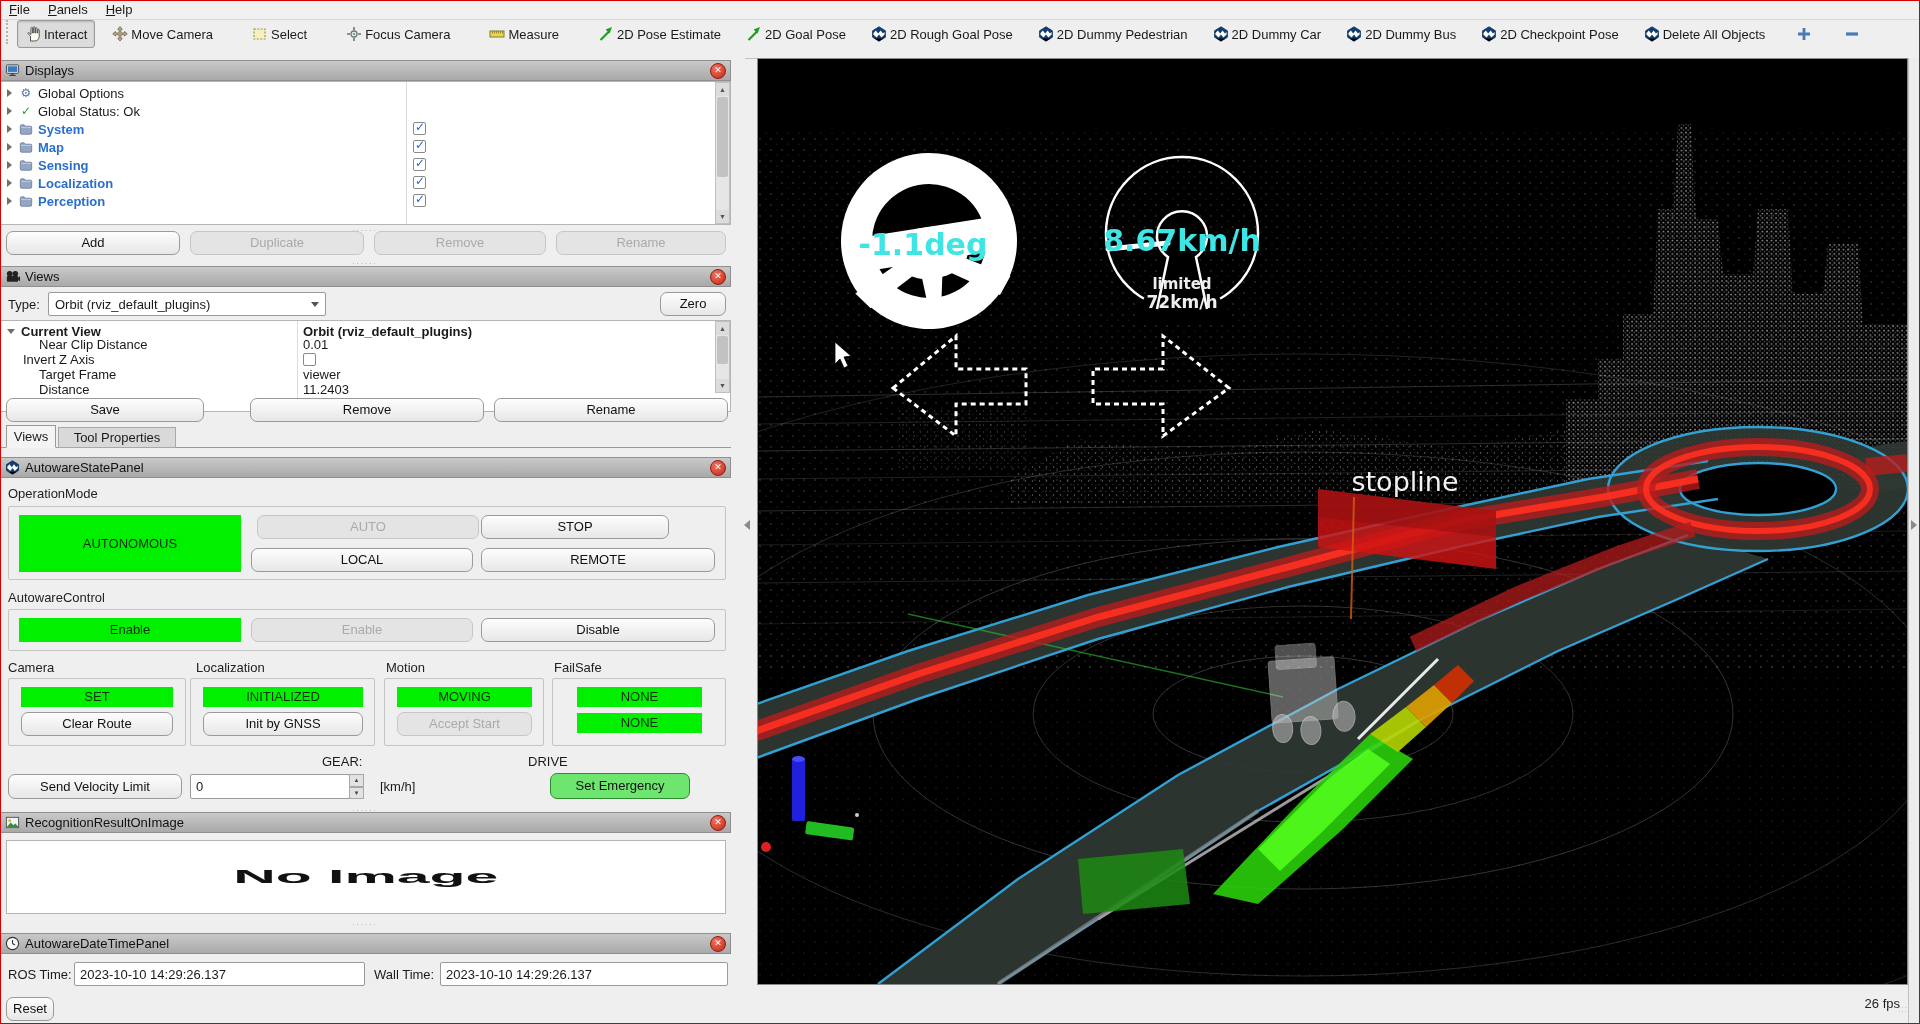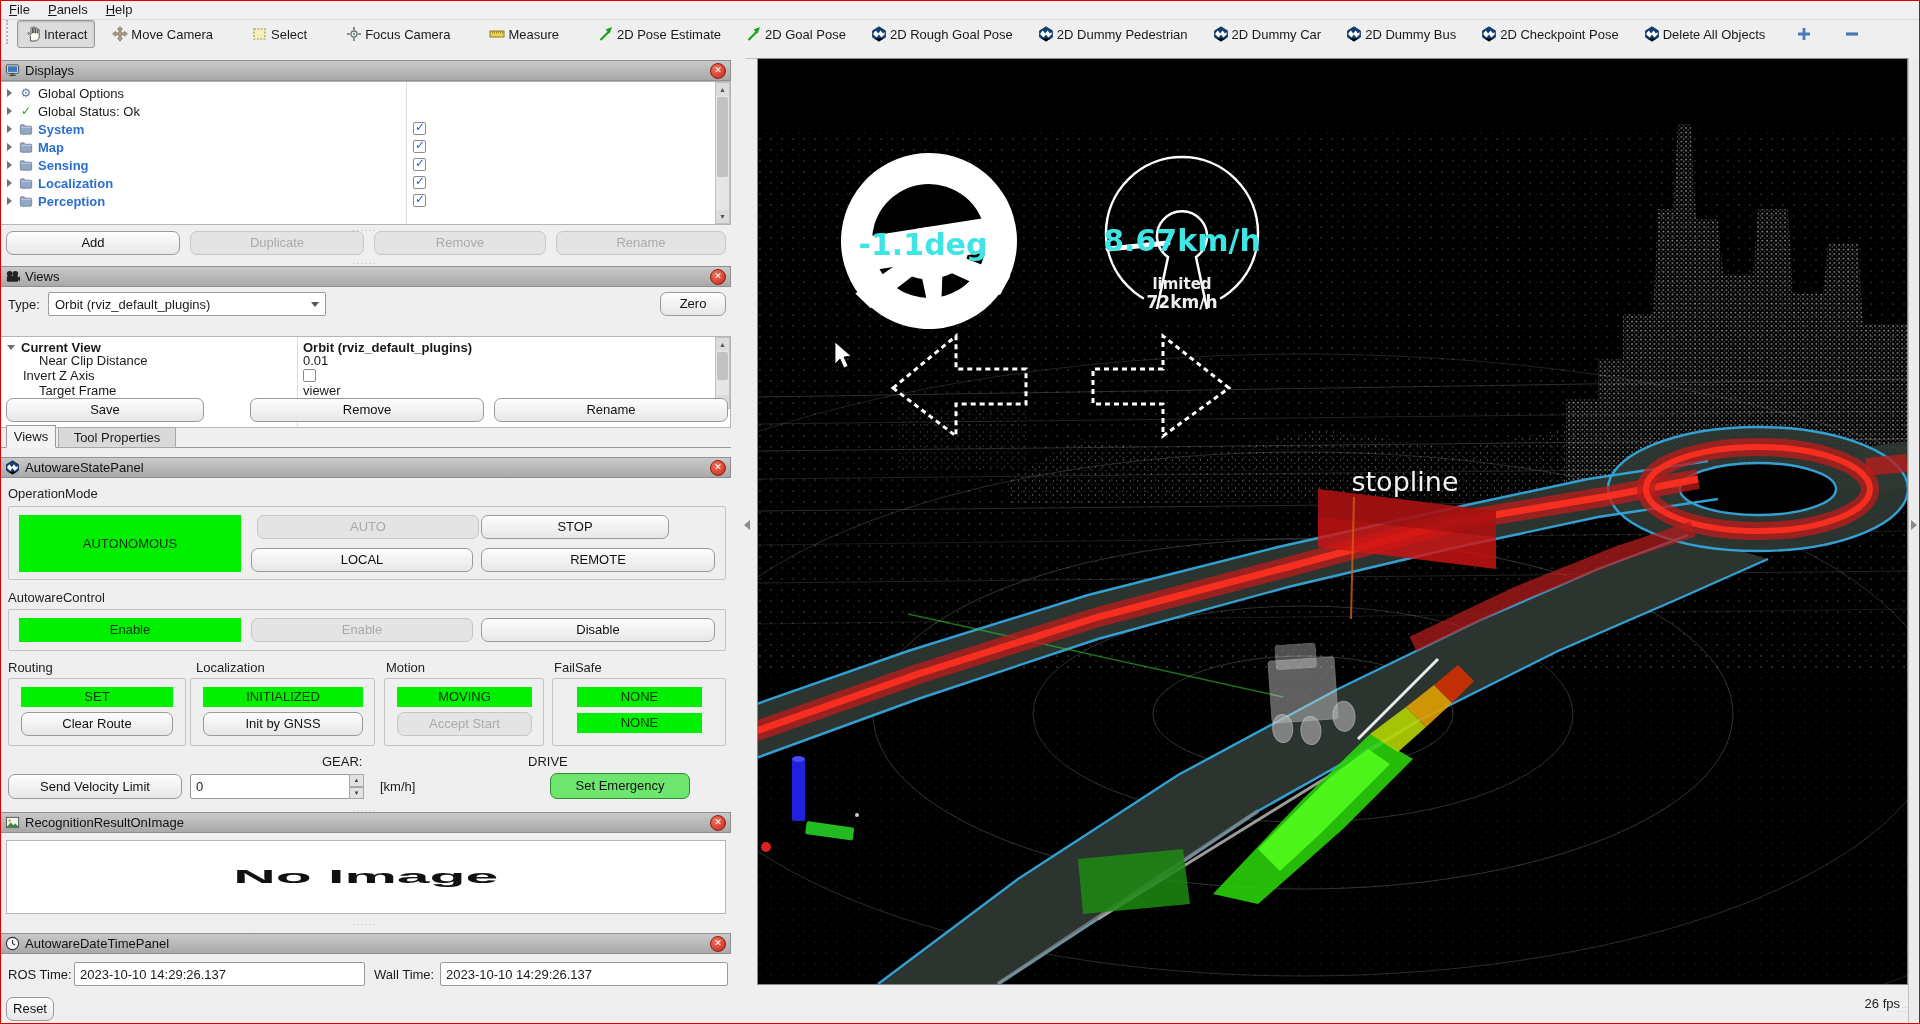--- a/index.html
+++ b/index.html
@@ -311,21 +311,21 @@
         </svg>
       <span>Views</span>
       <span class="close-btn">✕</span>
     </div>
     <span class="lab" style="left:8px;top:239px">Type:</span>
     <div class="combo" style="left:48px;top:234px;width:278px">
       <span>Orbit (rviz_default_plugins)</span>
       <span class="arr"></span>
     </div>
     <span class="btn" style="left:660px;top:234px;width:66px">Zero</span>
-    <div class="white-box" style="left:0;top:278px;width:731px;height:92px">
+    <div class="white-box" style="left:0;top:262px;width:731px;height:92px">
       <div class="vline" style="left:296px"></div>
       <div class="tree-row" style="top:1px;font-weight:bold">
         <span class="tw down"></span>
         <span class="tl">Current View</span>
         <span class="lab" style="left:302px">Orbit (rviz_default_plugins)</span>
       </div>
       <div class="tree-row" style="top:16px;height:15px">
         <span class="tl" style="margin-left:38px">Near Clip Distance</span>
         <span class="lab" style="left:302px">0.01</span>
       </div>
@@ -368,21 +368,21 @@
       <span class="btn" style="left:472px;top:8px;width:188px">STOP</span>
       <span class="btn" style="left:242px;top:41px;width:222px">LOCAL</span>
       <span class="btn" style="left:472px;top:41px;width:234px">REMOTE</span>
     </div>
     <span class="sec-label" style="left:8px;top:532px">AutowareControl</span>
     <div class="gbox" style="left:8px;top:551px;width:718px;height:42px">
       <span class="green-solid" style="left:10px;top:8px;width:222px;height:24px;line-height:24px">Enable</span>
       <span class="btn dis" style="left:242px;top:8px;width:222px">Enable</span>
       <span class="btn" style="left:472px;top:8px;width:234px">Disable</span>
     </div>
-    <span class="sec-label" style="left:8px;top:602px">Routing</span>
+    <span class="sec-label" style="left:8px;top:602px">Camera</span>
     <span class="sec-label" style="left:196px;top:602px">Localization</span>
     <span class="sec-label" style="left:386px;top:602px">Motion</span>
     <span class="sec-label" style="left:554px;top:602px">FailSafe</span>
     <div class="gbox" style="left:8px;top:620px;width:178px;height:68px">
       <span class="green-solid" style="left:12px;top:8px;width:152px;height:20px;line-height:20px">SET</span>
       <span class="btn" style="left:12px;top:33px;width:152px">Clear Route</span>
     </div>
     <div class="gbox" style="left:190px;top:620px;width:185px;height:68px">
       <span class="green-solid" style="left:12px;top:8px;width:160px;height:20px;line-height:20px">INITIALIZED</span>
       <span class="btn" style="left:12px;top:33px;width:160px">Init by GNSS</span>

